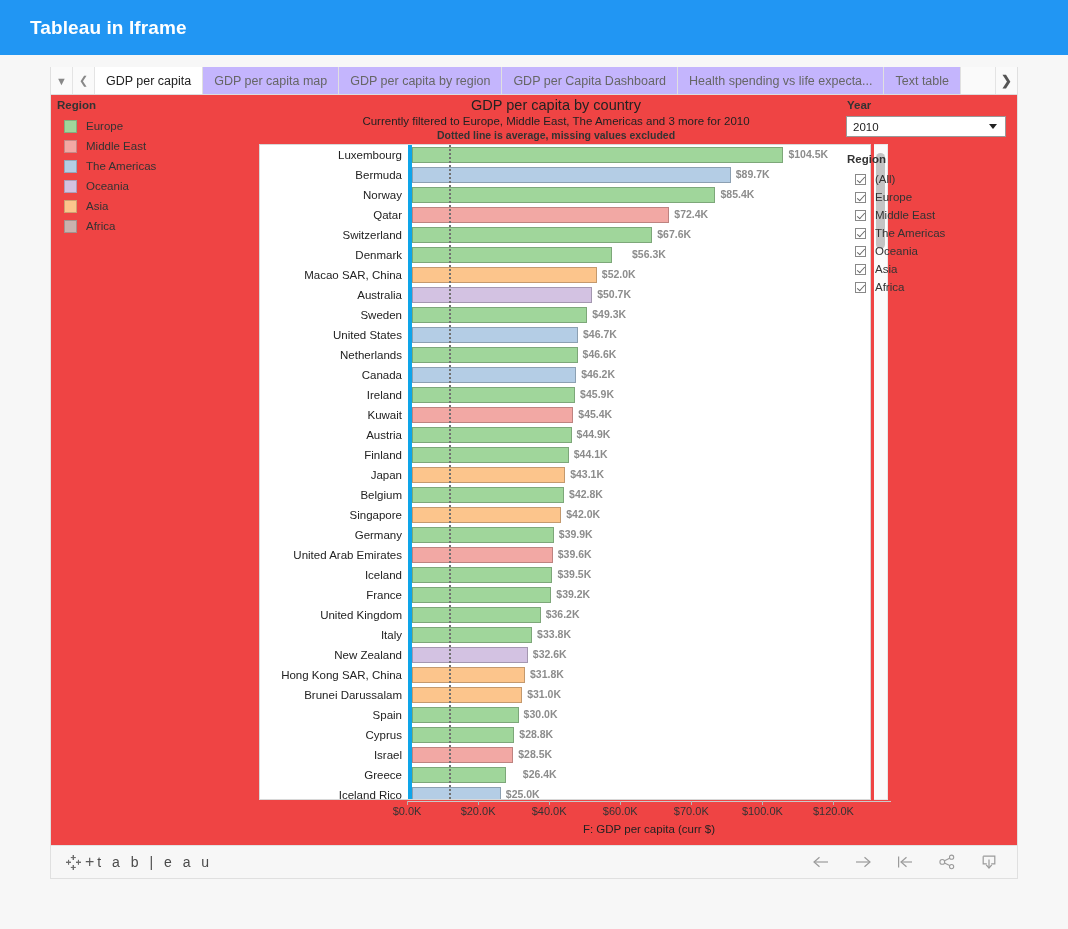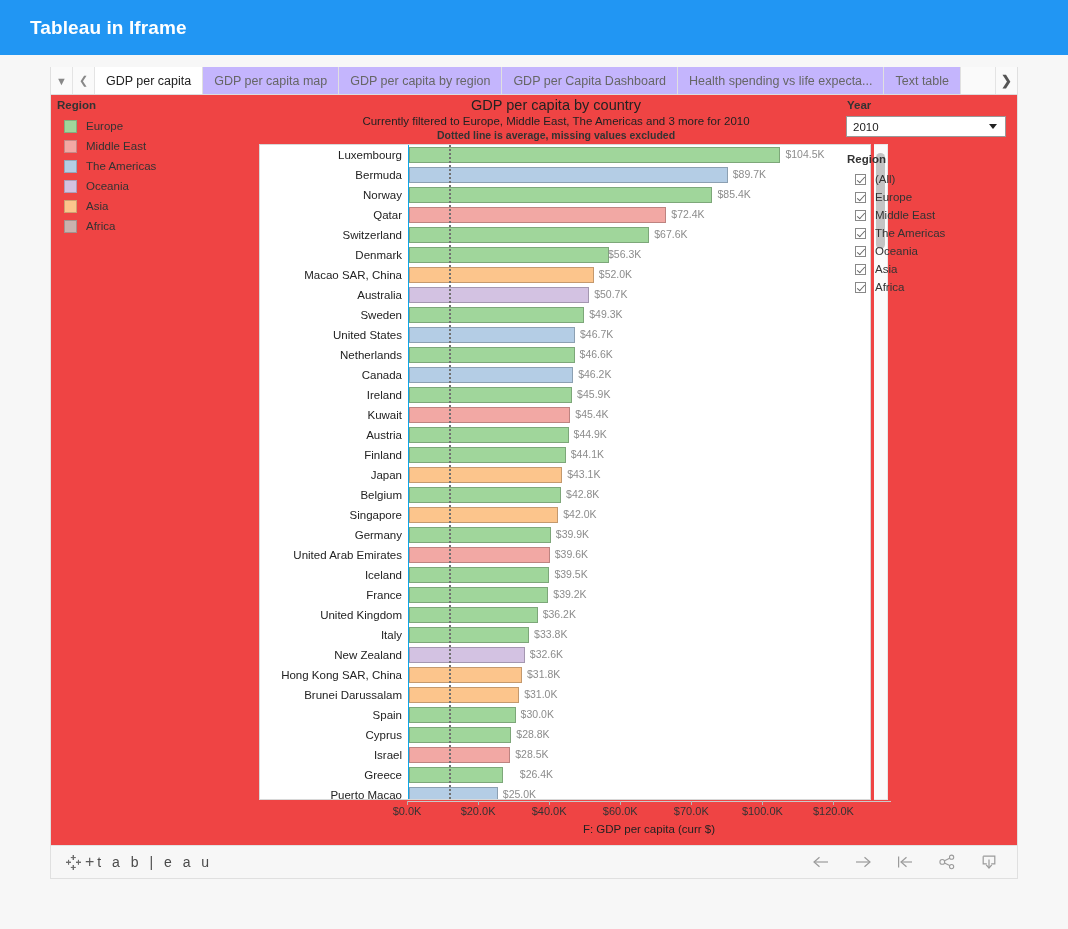--- a/index.html
+++ b/index.html
@@ -244,21 +244,22 @@
     font-size: 11.5px;
     color: #222;
     flex: 0 0 auto;
     white-space: nowrap;
     overflow: hidden;
   }
   .bar-track {
     position: relative;
     flex: 1 1 auto;
     height: 100%;
-    border-left: 1px solid #0ea5e9;
+    border-left: 4px solid #0ea5e9;
+    font-weight: bold;
   }
   .bar {
     position: absolute;
     left: 0; top: 2px;
     height: 16px;
     border: 1px solid rgba(0,0,0,0.22);
   }
   .bar-value {
     position: absolute;
     top: 3px;
@@ -482,21 +483,21 @@
                 <div class="row-label">Switzerland</div>
                 <div class="bar-track">
                   <div class="bar" style="width: 240.24px; background: rgb(160, 214, 155);"></div>
                   <div class="bar-value" style="left: 245.24px;">$67.6K</div>
                 </div>
               </div>
               <div class="bar-row">
                 <div class="row-label">Denmark</div>
                 <div class="bar-track">
                   <div class="bar" style="width: 200.082px; background: rgb(160, 214, 155);"></div>
-                  <div class="bar-value" style="left: 199px;">$56.3K</div>
+                  <div class="bar-value" style="left: 220px;">$56.3K</div>
                 </div>
               </div>
               <div class="bar-row">
                 <div class="row-label">Macao SAR, China</div>
                 <div class="bar-track">
                   <div class="bar" style="width: 184.8px; background: rgb(252, 197, 140);"></div>
                   <div class="bar-value" style="left: 189.8px;">$52.0K</div>
                 </div>
               </div>
               <div class="bar-row">
@@ -668,21 +669,21 @@
                 </div>
               </div>
               <div class="bar-row">
                 <div class="row-label">Greece</div>
                 <div class="bar-track">
                   <div class="bar" style="width: 93.8215px; background: rgb(160, 214, 155);"></div>
                   <div class="bar-value" style="left: 98.8215px; padding-left: 12px;">$26.4K</div>
                 </div>
               </div>
               <div class="bar-row">
-                <div class="row-label">Puerto Macao</div>
+                <div class="row-label">Iceland Rico</div>
                 <div class="bar-track">
                   <div class="bar" style="width: 88.8462px; background: rgb(180, 205, 229);"></div>
                   <div class="bar-value" style="left: 93.8462px;">$25.0K</div>
                 </div>
               </div>
             </div>
           <div id="avg-line" style="left: 189.158px;"></div>
         </div>
         <div id="vscroll">
           <div id="vthumb"></div>

